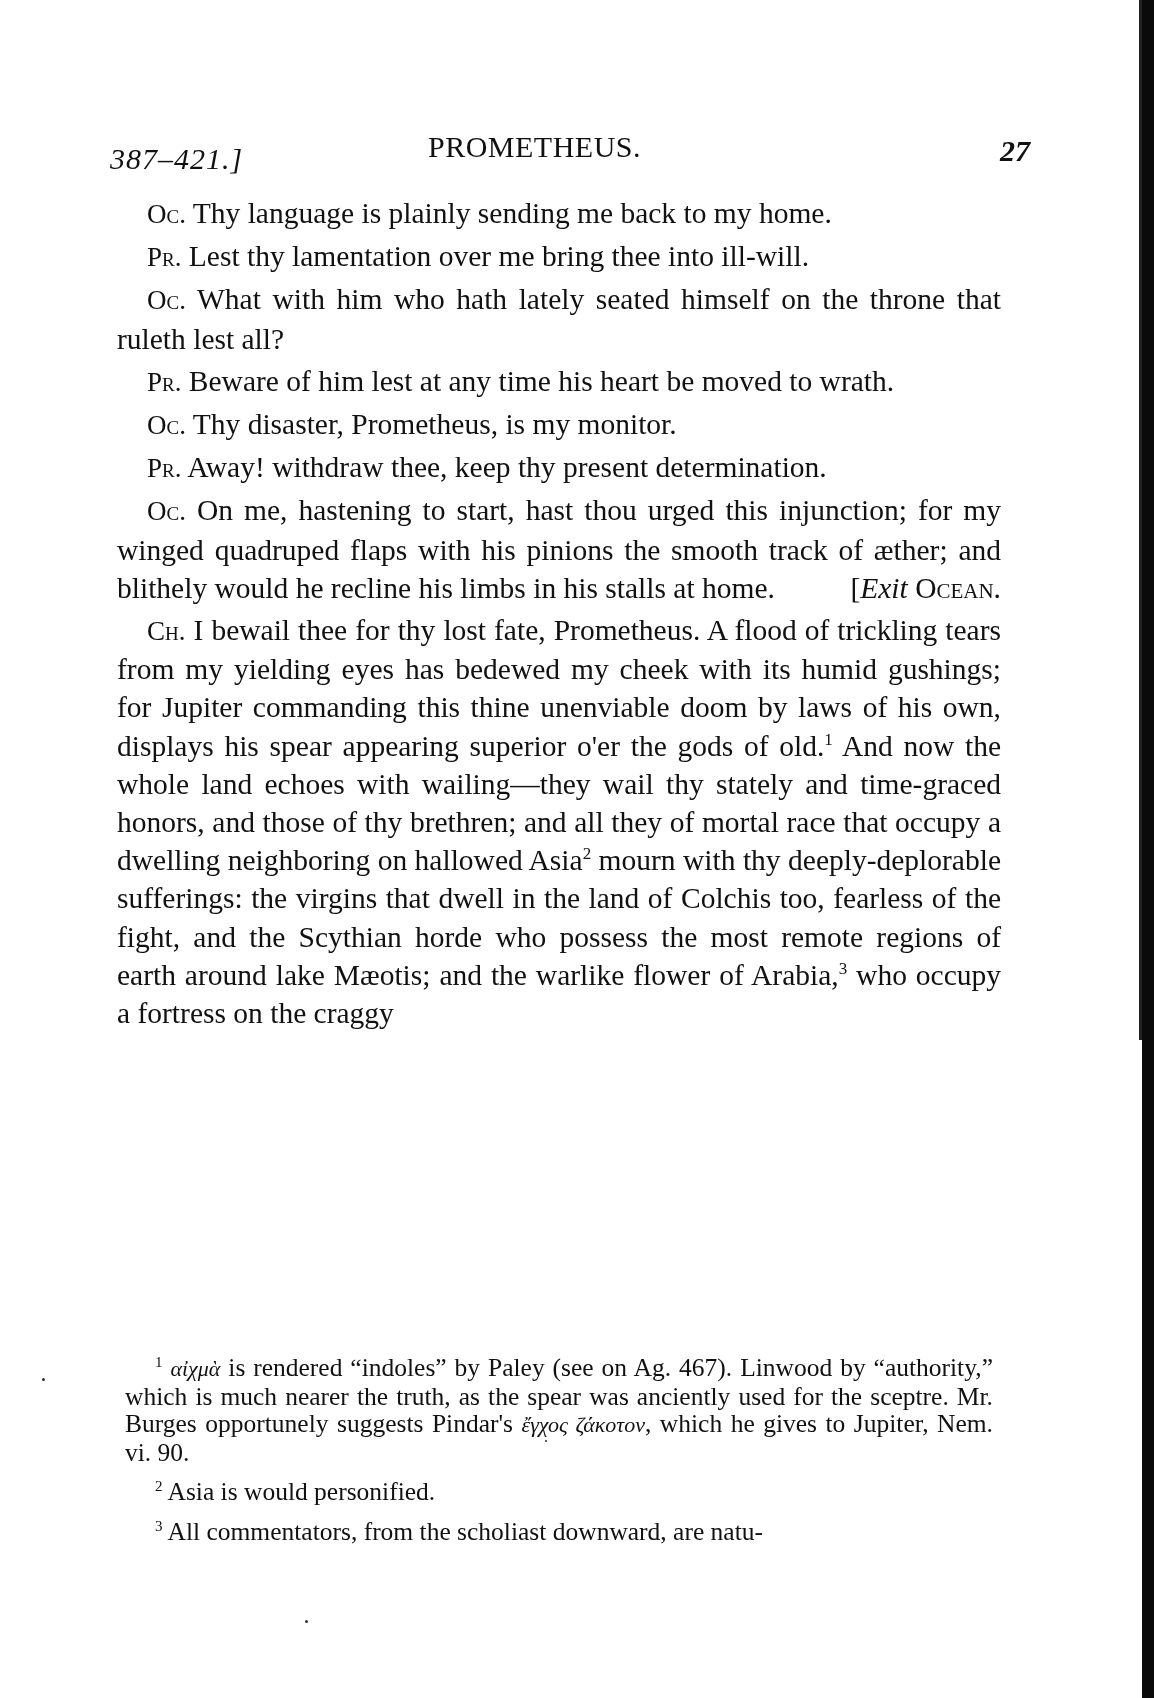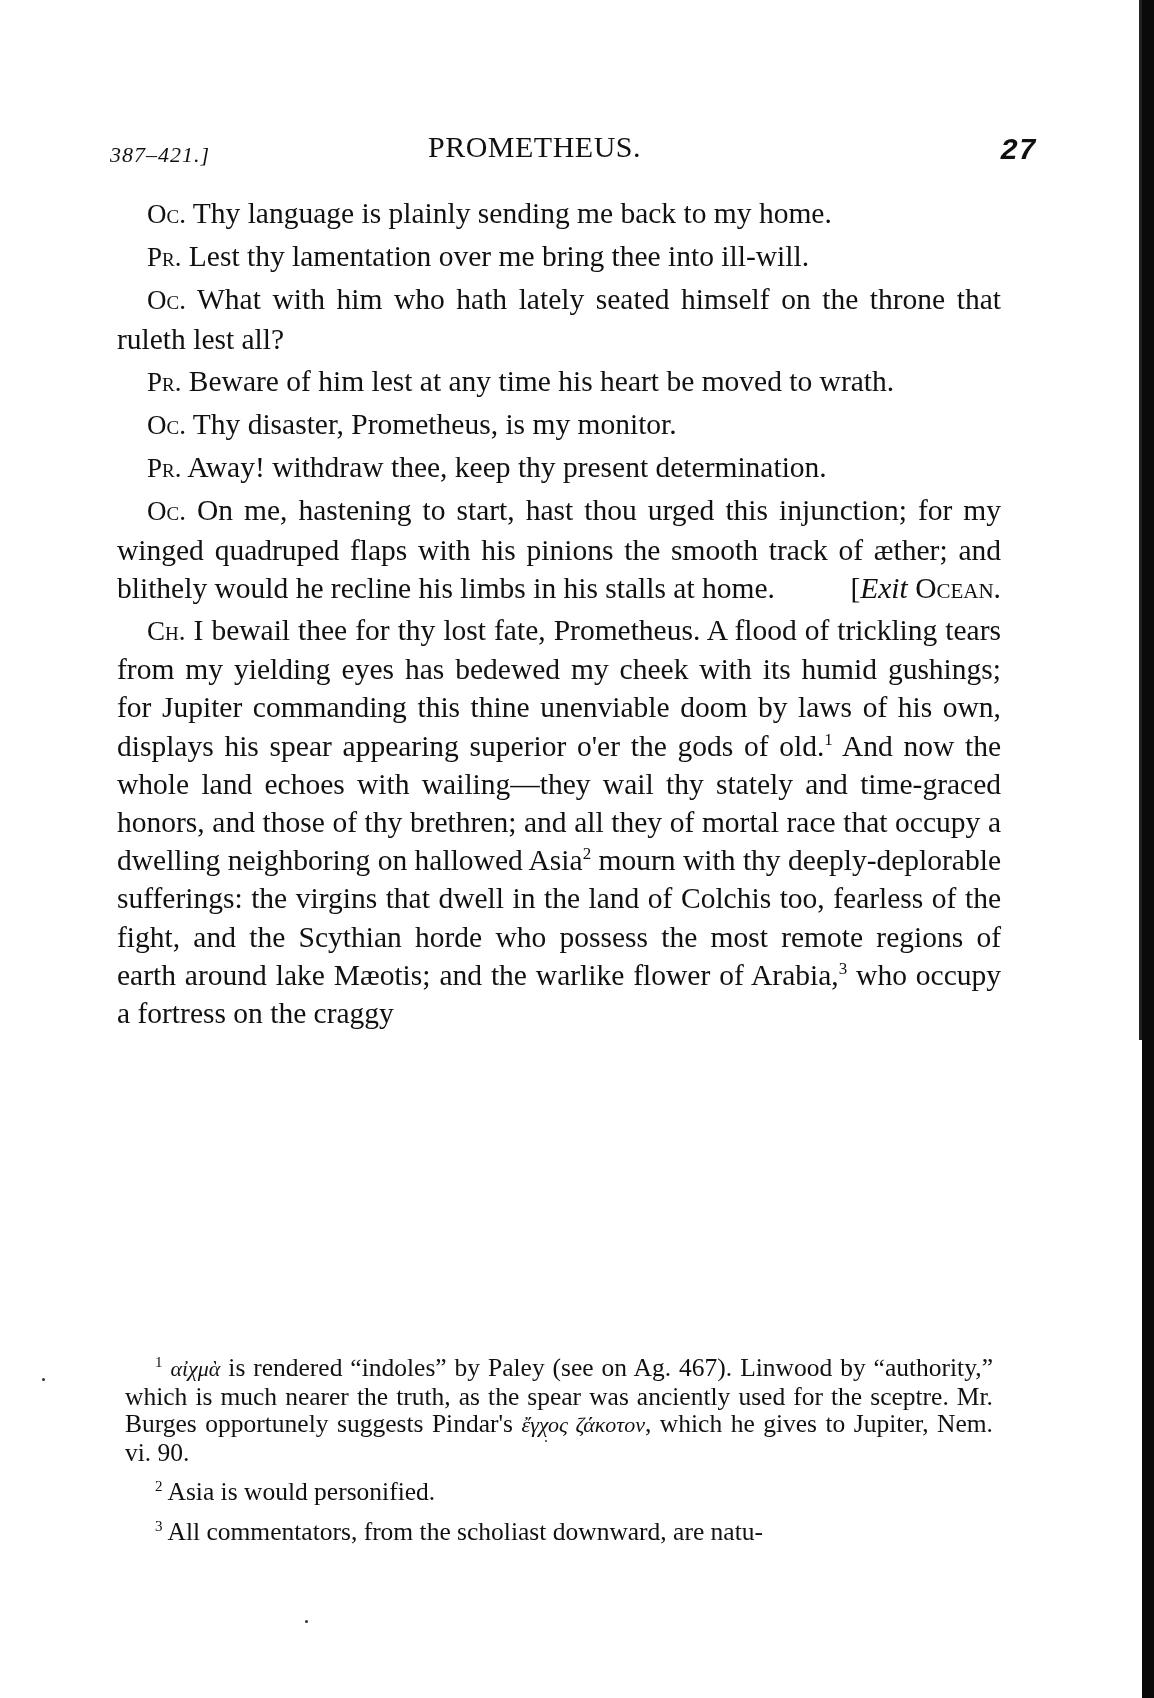--- a/index.html
+++ b/index.html
@@ -36,37 +36,37 @@
       top: 130px;
       left: 110px;
       width: 900px;
       height: 60px;
     }
     .header .range {
       position: absolute;
       left: 0;
       top: 12px;
       font-family: "Liberation Serif", serif;
-      font-size: 22px;
+      font-size: 30px;
       font-style: italic;
       letter-spacing: 1px;
     }
     .header .title {
       position: absolute;
       left: 318px;
       top: 0;
       font-family: "Liberation Serif", serif;
       font-size: 30px;
       letter-spacing: 0.5px;
     }
     .header .pageno {
       position: absolute;
       left: 890px;
       top: 4px;
-      font-family: Liberation Mono, monospace;
+      font-family: Liberation Serif, serif;
       font-size: 30px;
       font-weight: bold;
       font-style: italic;
     }
     .body-text {
       position: absolute;
       top: 190px;
       left: 113px;
       width: 892px;
       font-family: "Liberation Serif", serif;

